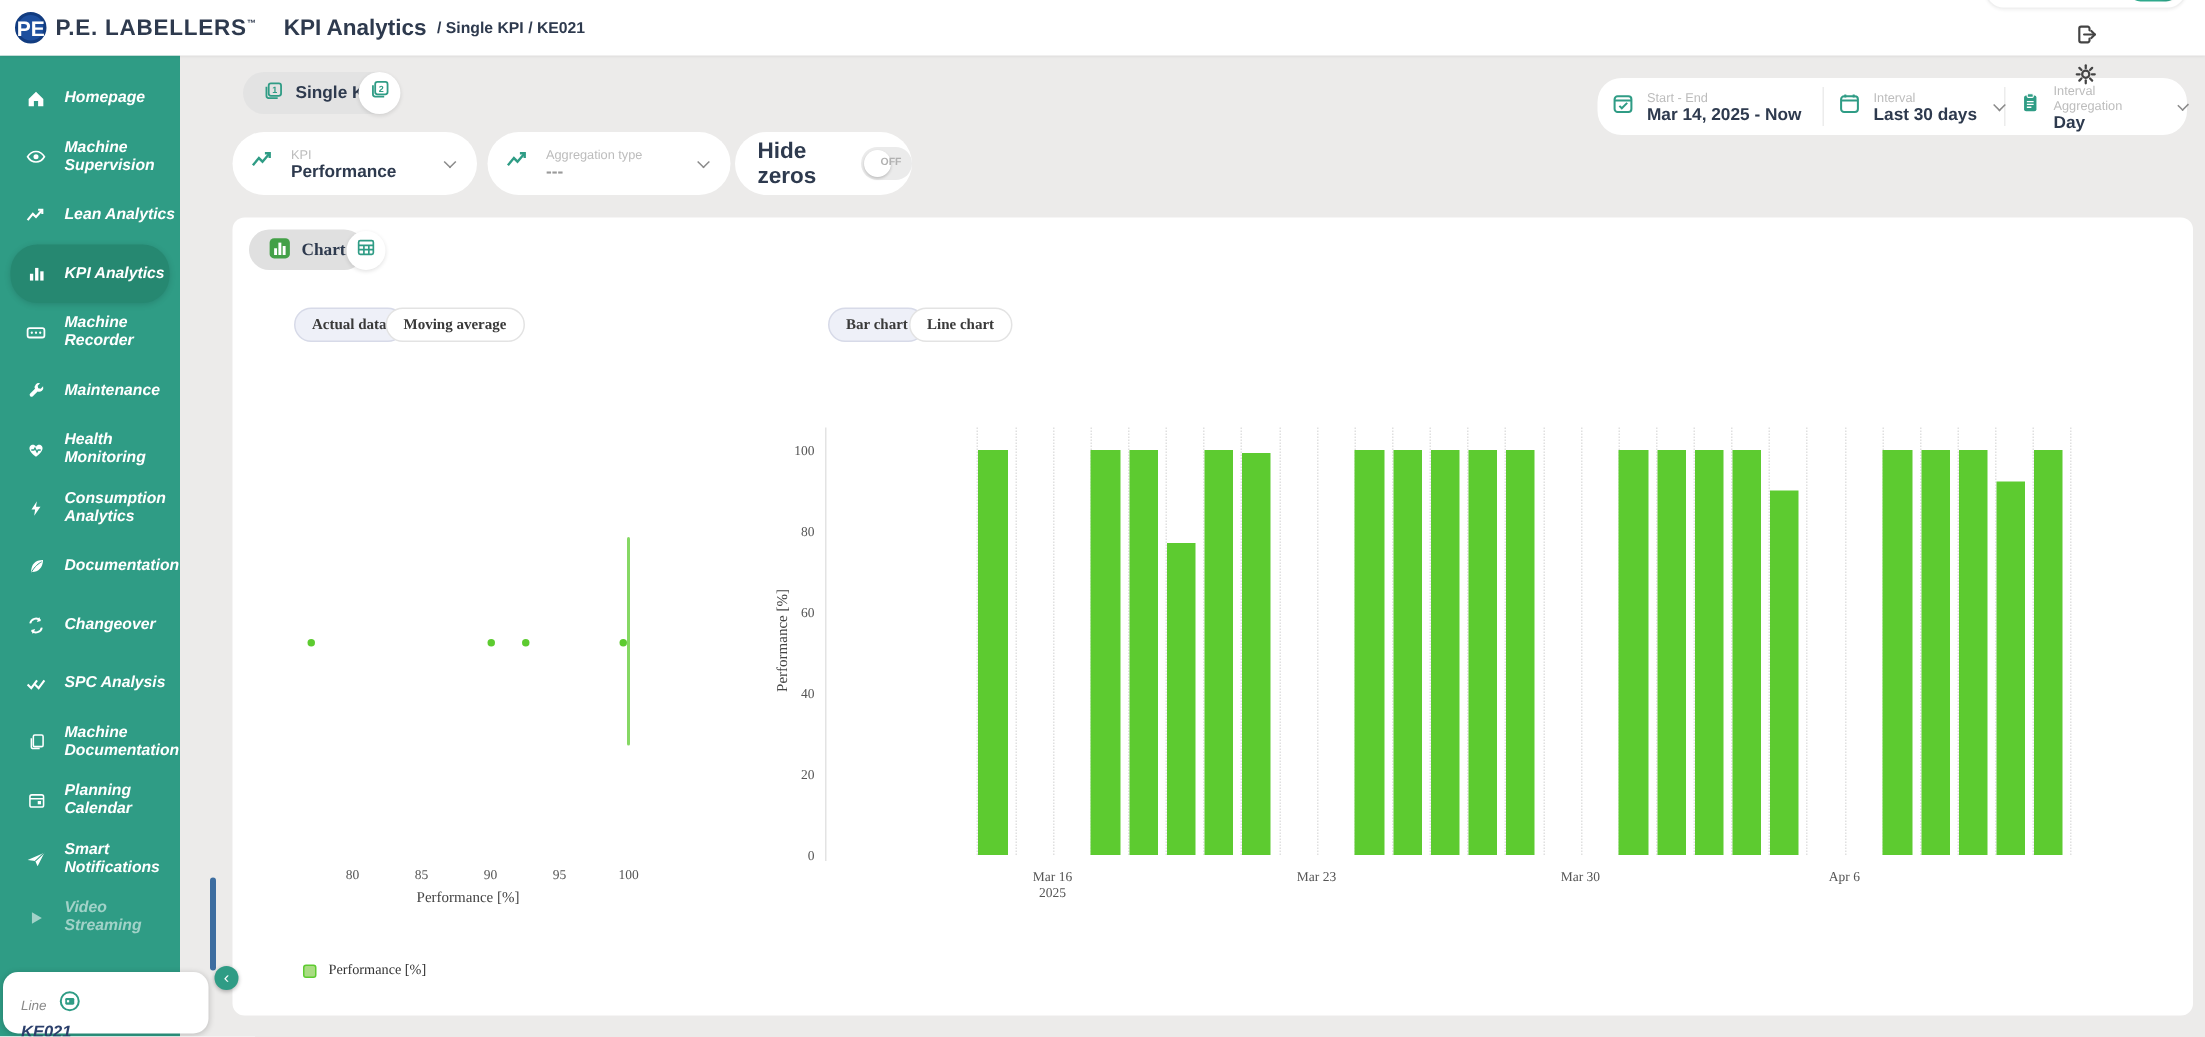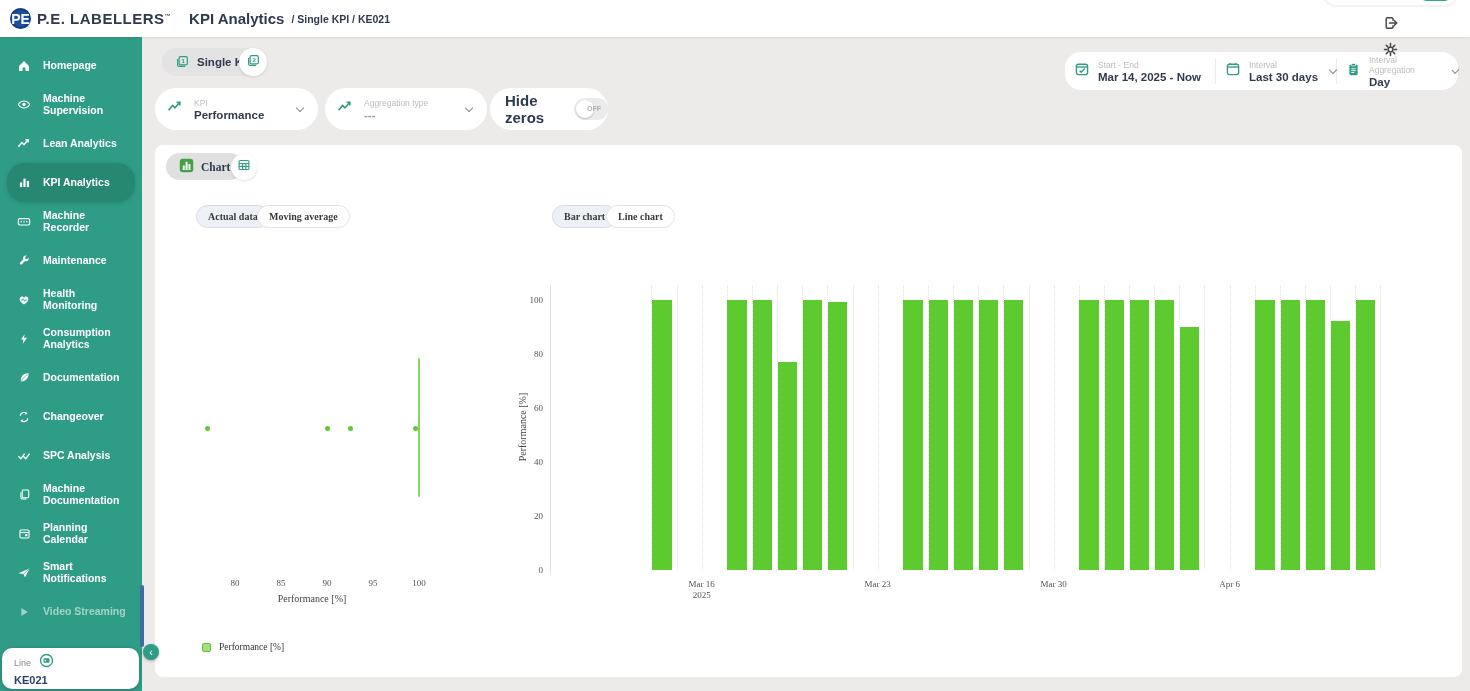--- a/index.html
+++ b/index.html
@@ -18,30 +18,30 @@
   .header-right { margin-left:auto; display:flex; align-items:center; gap:9px;flex-direction:column; }
   .asset-pill { display:flex; align-items:center; gap:8px; background:#fff; border:1px solid #f0f0f0; border-radius:14px;
                 padding:4px 5px 4px 12px; box-shadow:0 1px 2px rgba(0,0,0,.05); }
   .asset-label { font-size:10.5px; font-weight:600; color:#2E3A4E; }
   .toggle-on { position:relative; width:33px; height:16px; border-radius:8px; background:#2FA98C; cursor:pointer; }
   .toggle-on .txt { position:absolute; left:5px; top:4px; font-size:6.5px; font-weight:bold; color:#fff; }
   .toggle-on .knob { position:absolute; right:1.5px; top:1.5px; width:13px; height:13px; border-radius:50%; background:#fff; box-shadow:0 1px 2px rgba(0,0,0,.25); }
   .hicon { width:17px; height:17px; display:flex; align-items:center; justify-content:center; cursor:pointer; }
 
   
-  .sidebar { position:absolute; top:37px; left:0; width:142px; height:654px; background:#2F9C85; padding-top:9px; z-index:20; }
+  .sidebar { position:absolute; top:37px; left:0; width:120px; height:654px; background:#2F9C85; padding-top:9px; z-index:20;font-style:italic; }
   .s-item { display:flex; align-items:center; height:39px; padding-left:17px; cursor:pointer; color:#fff; }
   .s-item.active { background:#268871; border-radius:18px; margin:0 7px; padding-left:10px; box-shadow:0 1px 4px rgba(0,0,0,.15); }
   .s-ic { width:14px; display:flex; justify-content:center; flex:0 0 14px; }
   .s-lbl { margin-left:12px; font-size:10.5px; font-weight:bold; line-height:11.5px; width:84px; }
   .s-item.disabled { color:rgba(255,255,255,.55); }
   .s-item.disabled svg { opacity:.55; }
   .scroll-strip { position:absolute; left:140px; top:548px; width:4px; height:62px; background:#3D6DA0; border-radius:2px; cursor:pointer; }
   .machine-card { position:absolute; left:2px; bottom:2px; width:137px; height:41px; background:#fff; border-radius:10px;
-                  padding:5px 0 0 12px; box-shadow:0 1px 4px rgba(0,0,0,.2); }
+                  padding:12px 0 0 12px; box-shadow:0 1px 4px rgba(0,0,0,.2); }
   .machine-type-row { display:flex; align-items:center; gap:8px; }
   .machine-type { font-size:9px; color:#8a8a8a; }
   .machine-id { font-size:11px; font-weight:bold; color:#2B3F6B; margin-top:2px; }
   .collapse-btn { position:absolute; left:143px; top:644px; width:16px; height:16px; border-radius:50%; background:#2F9C85;
                   color:#fff; font-size:11px; display:flex; align-items:center; justify-content:center; z-index:25;
                   box-shadow:0 1px 3px rgba(0,0,0,.3); cursor:pointer; line-height:0; }
 
   
   .main { position:absolute; left:142px; top:37px; width:1328px; height:654px; }
 

